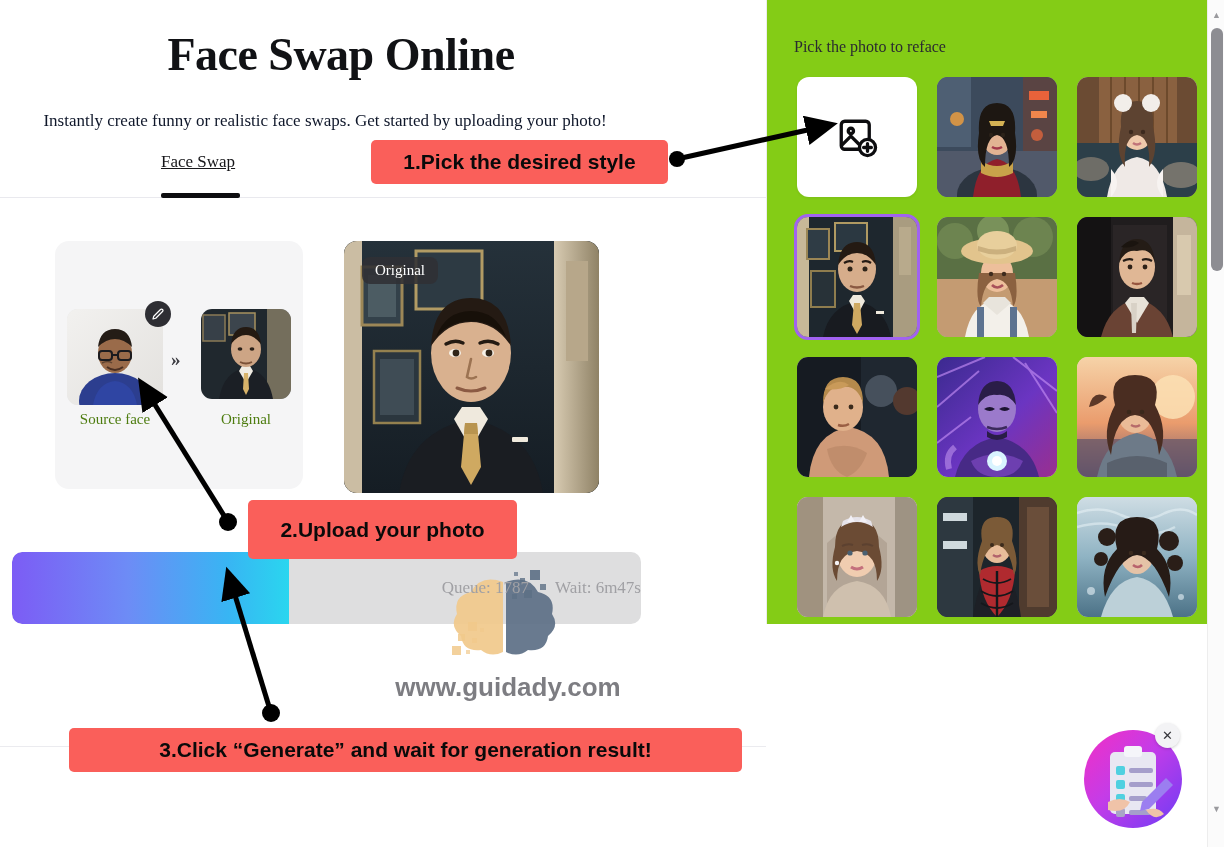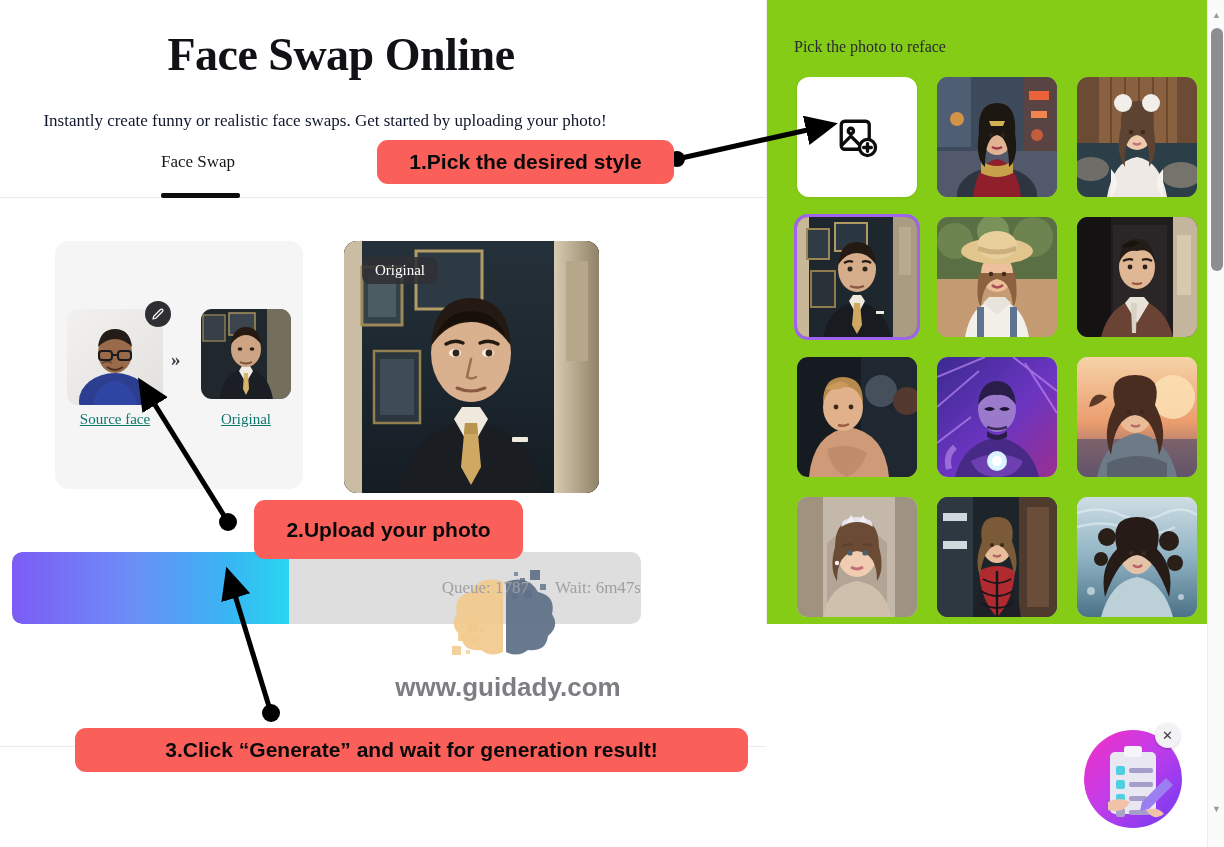--- a/index.html
+++ b/index.html
@@ -32,20 +32,21 @@
     font-family: "Liberation Serif", serif;
   }
   #tabbar {
     position: absolute; left: 0; top: 150px; width: 766px; height: 48px;
   }
   #tab-face-swap {
     position: absolute; left: 161px; top: 2px;
     font-size: 17px; color: #17171a;
     cursor: pointer;
     font-family: "Liberation Serif", serif;
+    text-decoration: underline;
   }
   #tab-underline {
     position: absolute; left: 161px; top: 193px;
     width: 79px; height: 5px; background: #0d0d10; border-radius: 2px;
   }
   #tabbar-rule {
     position: absolute; left: 0; top: 197px; width: 766px; height: 1px;
     background: #e9e9ee;
   }
 
@@ -70,23 +71,22 @@
   #chev-arrow {
     position: absolute; left: 116px; top: 108px;
     font-size: 19px; color: #3c3c42; font-weight: 700;
   }
   #original-thumb-wrap { position: absolute; left: 146px; top: 68px; width: 90px; height: 90px; }
   #original-thumb {
     width: 90px; height: 90px; border-radius: 11px; overflow: hidden; position: relative;
   }
   .card-label {
     position: absolute; top: 170px;
-    font-size: 15px; color: #0f766e; text-align: center;
+    font-size: 15px; color: #4d7c0f; text-align: center;
     font-family: "Liberation Serif", serif;
-    text-decoration: underline;
   }
   #label-source { left: 0px; width: 120px; }
   #label-original { left: 131px; width: 120px; }
 
   
   #preview-card {
     position: absolute; left: 344px; top: 241px;
     width: 255px; height: 252px; border-radius: 13px; overflow: hidden;
     background: #2a2f36;
   }
@@ -127,25 +127,25 @@
     font-size: 26px; font-weight: 700; color: #7d7d82;
     font-family: "Liberation Sans", sans-serif;
   }
   #footer-rule {
     position: absolute; left: 0; top: 746px; width: 766px; height: 1px; background: #ebebef;
   }
 
   
   .callout {
     position: absolute;
-    background: #fa5f5a; border-radius: 11px;
+    background: #fa5f5a; border-radius: 5px;
     color: #0a0a0a; font-weight: 700;
     font-family: "Liberation Sans", sans-serif;
     display: flex; align-items: center; justify-content: center;
-    z-index: 40; white-space: nowrap; margin-left: 6px;
+    z-index: 40; white-space: nowrap;
   }
   #callout-1 { left: 371px; top: 140px; width: 297px; height: 44px; font-size: 21px; }
   #callout-2 { left: 248px; top: 500px; width: 269px; height: 59px; font-size: 21px; }
   #callout-3 { left: 69px; top: 728px; width: 673px; height: 44px; font-size: 21px; }
 
   #annotations { position: absolute; left: 0; top: 0; width: 1224px; height: 847px; z-index: 35; pointer-events: none; }
 
   
   #right-pane {
     position: absolute; left: 766px; top: 0;

